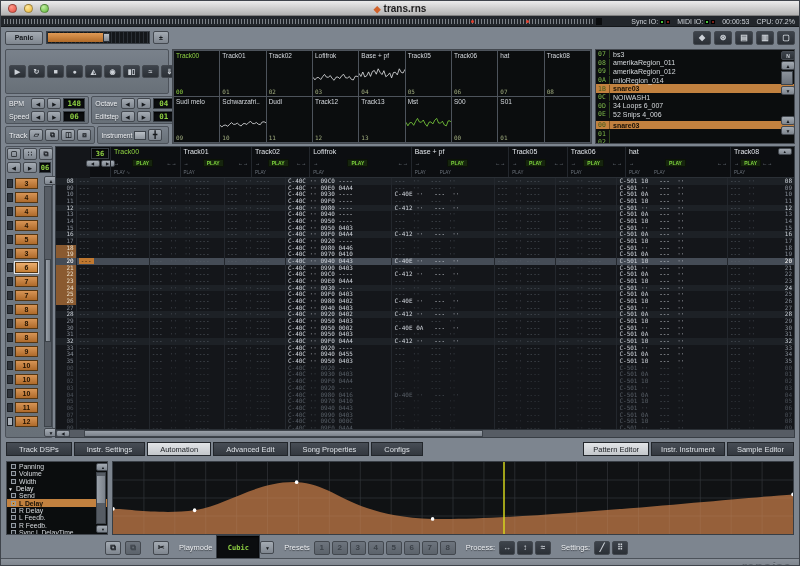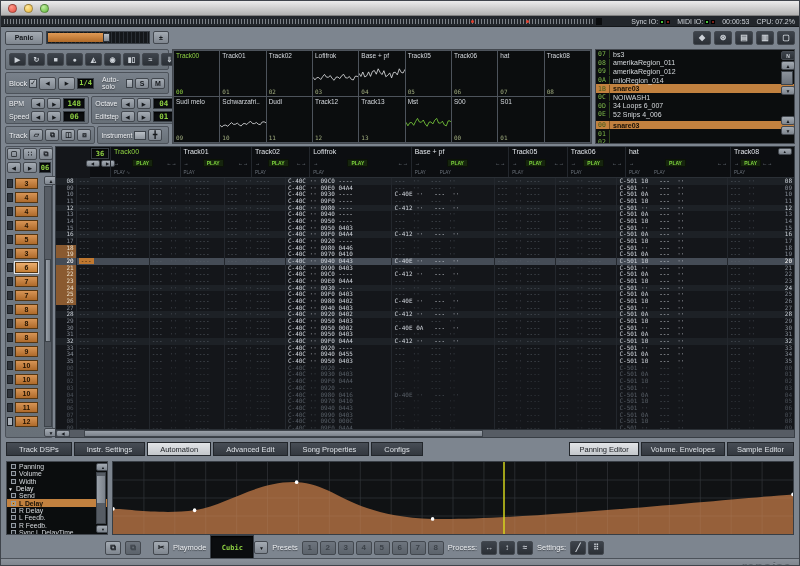--- a/index.html
+++ b/index.html
@@ -156,40 +156,43 @@
   .prow.grp{padding-left:1px;color:#e6e9ec;}
   .prail{position:absolute;right:1px;top:1px;bottom:1px;width:10px;display:flex;flex-direction:column;gap:1px;}
   .prail .btn{height:8px;font-size:4px;}
   .prail .track{flex:1;background:#565c64;border:1px solid #3d434a;position:relative;}
   .prail .vthumb{position:absolute;left:0;right:0;top:5%;height:55%;background:linear-gradient(90deg,#9aa1a9,#7b828b);}
   .env{flex:1;background:#101214;border:1px solid #383e45;position:relative;}
   .env svg{width:100%;height:100%;display:block;}
   
   .ctrlbar{height:21px;flex:0 0 21px;display:flex;align-items:center;gap:4px;padding:0 6px 0 104px;}
   .ctrlbar .btn{width:16px;height:14px;font-size:8px;}
-  .ctrlbar .lbl{}
+  .ctrlbar .lbl{margin-left:6px;}
   .dd{display:flex;align-items:center;}
   .ddval{width:44px;height:25px;font-size:7px;}
   .dd .btn{width:12px;height:13px;font-size:5px;}
   .pbtn{width:12px;height:13px;}
   
   .bottombar{flex:1;background:linear-gradient(#8b929b,#70777f);display:flex;align-items:center;
              justify-content:flex-end;padding-right:8px;border-top:1px solid #4c525a;}
   .logo{font-size:13px;font-weight:bold;font-style:italic;letter-spacing:.5px;color:#5f666e;
         text-shadow:0 1px 0 #a2a8b0;font-family:"Liberation Sans",sans-serif;}
 </style>
 </head>
 <body>
 
 <div class="app">
 
   <div class="titlebar">
     <span class="tl red"></span>
     <span class="tl yel"></span>
     <span class="tl grn"></span>
+    <div class="wintitle">
+      <span class="appicon">◆</span><span>trans.rns</span>
+    </div>
   </div>
 
   <div class="scrub">
     <div class="dots"></div>
     <div class="notch"></div>
     <div class="mark" style="left:470px"></div>
     <div class="mark" style="left:525px"></div>
     <div class="stat">
       <span><span>Sync IO:</span><span class="led g"></span><span class="led r"></span></span>
       <span><span>MIDI IO:</span><span class="led g"></span><span class="led r"></span></span>
@@ -221,31 +224,20 @@
           <button class="btn dark">↻</button>
           <button class="btn dark">■</button>
           <button class="btn dark">●</button>
           <button class="btn dark">◭</button>
           <button class="btn dark">◉</button>
           <button class="btn dark">▮▯</button>
           <button class="btn dark">≈</button>
           <button class="btn dark">⇓</button>
           <button class="btn dark">▦</button>
         </div>
-      <div class="crow pnl">
-        <span class="lbl">Block</span>
-        <span class="chk">✓</span>
-        <button class="btn abtn">◀</button>
-        <button class="btn abtn">▶</button>
-        <span class="disp" style="width:22px;height:11px;font-size:7px">1/4</span>
-        <span class="lbl" style="margin-left:6px;font-size:7px">Auto-solo</span>
-        <span class="chk"></span>
-        <button class="btn" style="width:11px;height:11px">S</button>
-        <button class="btn" style="width:11px;height:11px">M</button>
-      </div>
       <div class="grid2">
         <div class="pnl">
           <div class="kv">
             <span class="lbl">BPM</span>
             <button class="btn abtn">◀</button>
             <button class="btn abtn">▶</button>
             <span class="disp">148</span>
           </div>
           <div class="kv">
             <span class="lbl">Speed</span>
@@ -1102,22 +1094,22 @@
   <div class="tabsrow">
     <span id="btabs-left" style="display:flex;gap:2px">
         <button class="tab" style="padding: 0px 12px;">Track DSPs</button>
         <button class="tab" style="padding: 0px 12px;">Instr. Settings</button>
         <button class="tab active" style="padding: 0px 12px;">Automation</button>
         <button class="tab" style="padding: 0px 12px;">Advanced Edit</button>
         <button class="tab" style="padding: 3px 12px;">Song Properties</button>
         <button class="tab" style="padding: 0px 12px;">Configs</button>
       </span>
     <span class="right" id="btabs-right">
-        <button class="tab active">Panning Editor</button>
-        <button class="tab">Volume. Envelopes</button>
+        <button class="tab active">Pattern Editor</button>
+        <button class="tab">Instr. Instrument</button>
         <button class="tab">Sample Editor</button>
       </span>
   </div>
 
   <div class="lower">
     <div class="params">
       <div id="paramrows">
           <div class="prow">
             <span class="pchk"></span>
             <span>Panning</span>

